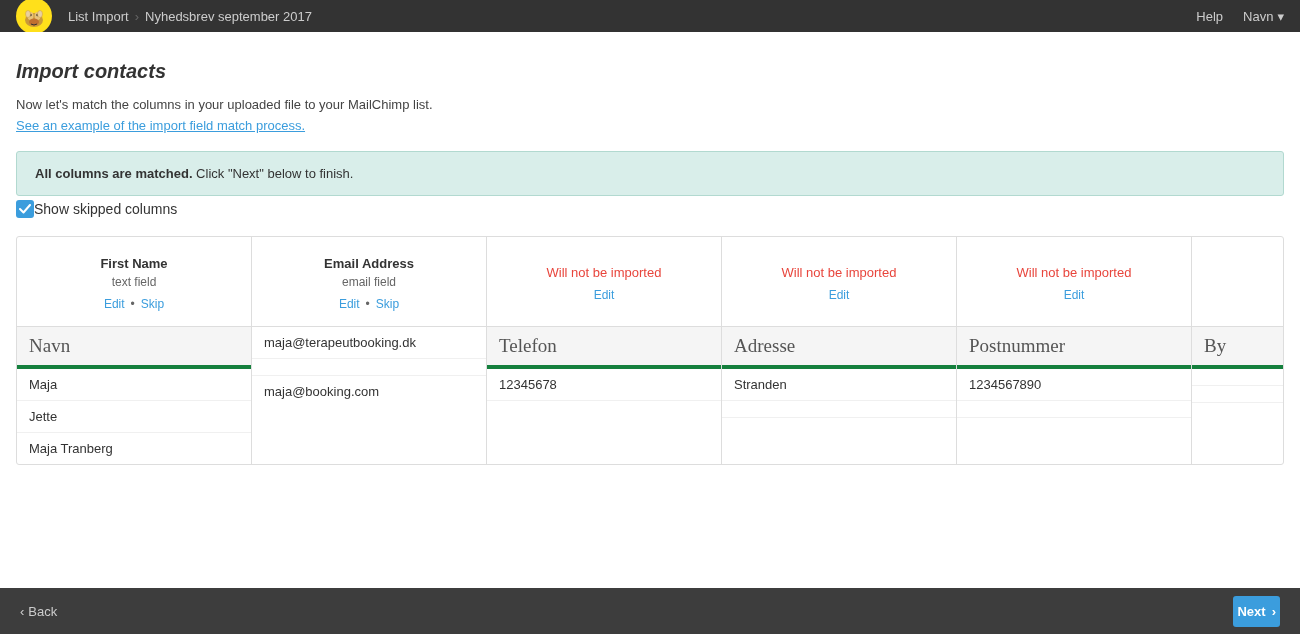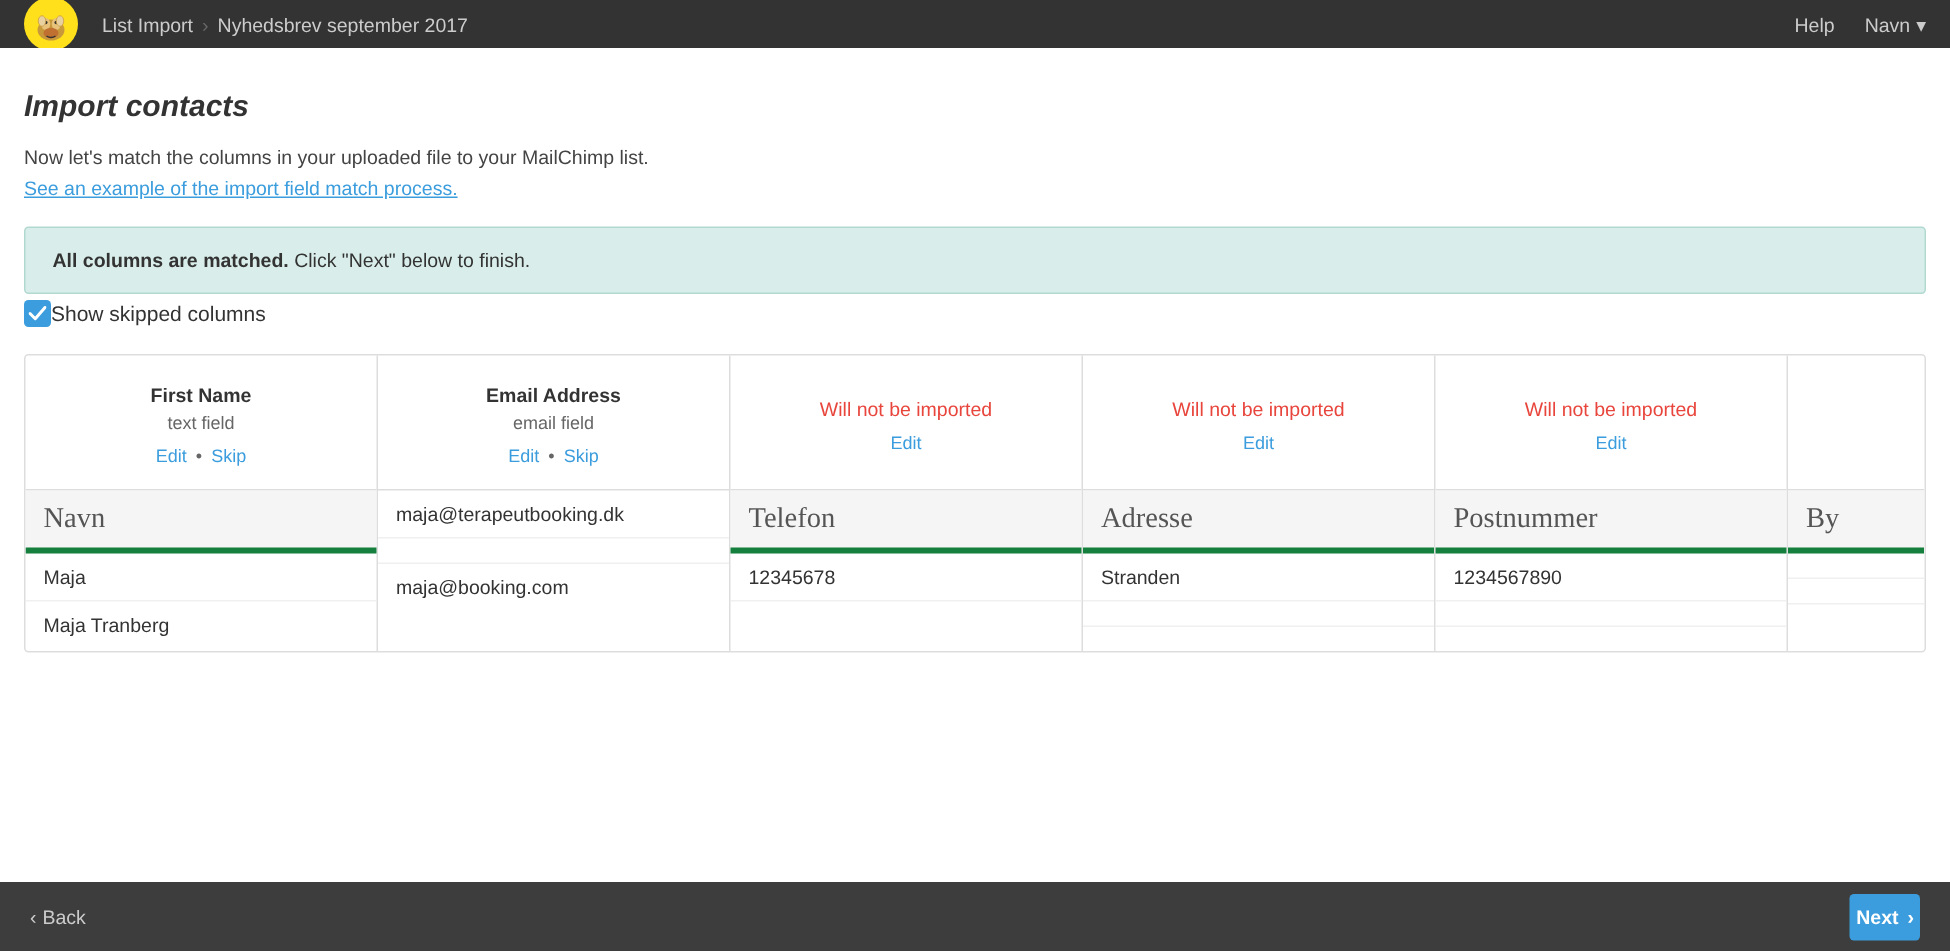--- a/index.html
+++ b/index.html
@@ -286,20 +286,21 @@
             <div class="field-name">First Name</div>
             <div class="field-type">text field</div>
             <div class="field-actions">
               <a>Edit</a>
               <span class="dot">•</span>
               <a>Skip</a>
             </div>
           </div>
           <div class="col-data-header">Navn</div>
           <div class="col-data-row">Maja</div>
+          <div class="col-data-row">Jette</div>
           <div class="col-data-row">Maja Tranberg</div>
         </div>
         <div class="col-card">
           <div class="col-header">
             <div class="field-name">Email Address</div>
             <div class="field-type">email field</div>
             <div class="field-actions">
               <a>Edit</a>
               <span class="dot">•</span>
               <a>Skip</a>

